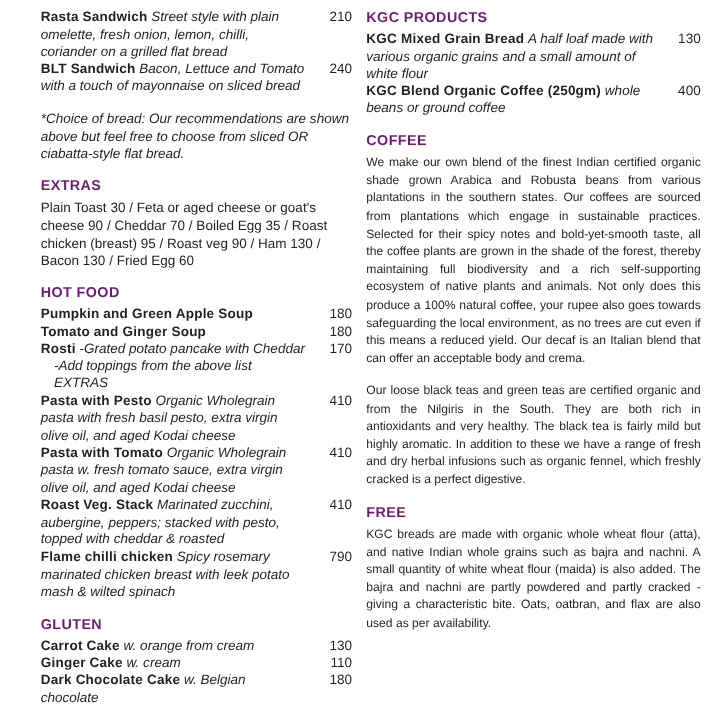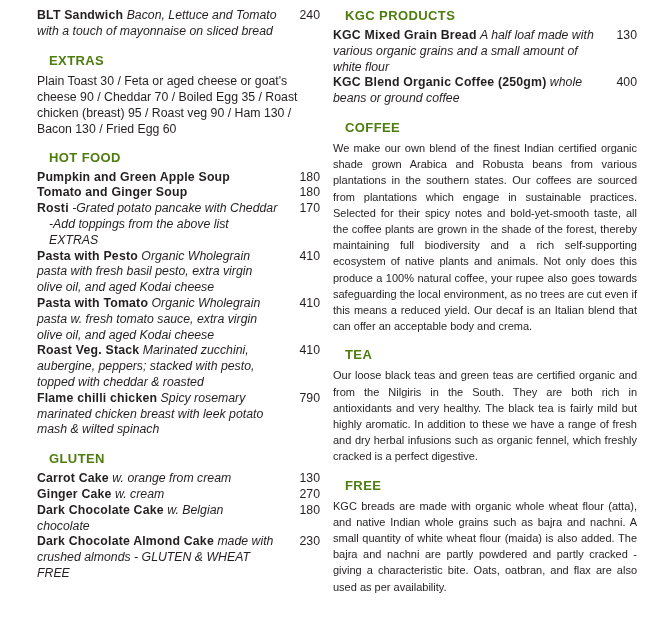--- a/index.html
+++ b/index.html
@@ -12,25 +12,25 @@
     overflow: hidden;
   }
   .page { display: flex; padding: 8px 13px 0 37px; }
   .col { flex: none; }
   .col.left  { width: 283px; }
   .col.right { width: 304px; margin-left: 13px; }
 
   section { margin-bottom: 13px; }
 
   .hd {
-    color: #4d7c0f;
+    color: #701a75;
     font-size: 13px;
     font-weight: bold;
     letter-spacing: 0.4px;
-    margin: 0 0 5px 12px;
+    margin: 0 0 5px 0;
   }
 
   .item {
     position: relative;
     padding-right: 42px;
     font-size: 12.3px;
     line-height: 15.8px;
   }
   .nm { font-weight: bold; letter-spacing: 0.2px; }
   .ds { font-style: italic; }
@@ -57,24 +57,30 @@
 </style>
 </head>
 <body>
 
 <div class="page">
 
   <div class="col left">
 
     <section>
       <div class="item">
+        <span class="nm">Rasta Sandwich</span>
+        <span class="ds">Street style with plain omelette, fresh onion, lemon, chilli, coriander on a grilled flat bread</span>
+        <span class="pr">210</span>
+      </div>
+      <div class="item">
         <span class="nm">BLT Sandwich</span>
         <span class="ds">Bacon, Lettuce and Tomato with a touch of mayonnaise on sliced bread</span>
         <span class="pr">240</span>
       </div>
+      <p class="note">*Choice of bread: Our recommendations are shown above but feel free to choose from sliced OR ciabatta-style flat bread.</p>
     </section>
 
     <section>
       <h3 class="hd">EXTRAS</h3>
       <p class="extras-body">Plain Toast 30 / Feta or aged cheese or goat's cheese 90 / Cheddar 70 / Boiled Egg 35 / Roast chicken (breast) 95 / Roast veg 90 / Ham 130 / Bacon 130 / Fried Egg 60</p>
     </section>
 
     <section>
       <h3 class="hd">HOT FOOD</h3>
 
@@ -118,21 +124,21 @@
       <h3 class="hd">GLUTEN</h3>
 
       <div class="item">
         <span class="nm">Carrot Cake</span>
         <span class="ds">w. orange from cream</span>
         <span class="pr">130</span>
       </div>
       <div class="item">
         <span class="nm">Ginger Cake</span>
         <span class="ds">w. cream</span>
-        <span class="pr">270</span>
+        <span class="pr">110</span>
       </div>
       <div class="item">
         <span class="nm">Dark Chocolate Cake</span>
         <span class="ds">w. Belgian chocolate</span>
         <span class="pr">180</span>
       </div>
       <div class="item">
         <span class="nm">Dark Chocolate Almond Cake</span>
         <span class="ds">made with crushed almonds - GLUTEN &amp; WHEAT FREE</span>
         <span class="pr">230</span>
@@ -157,21 +163,20 @@
         <span class="pr">400</span>
       </div>
     </section>
 
     <section>
       <h3 class="hd">COFFEE</h3>
       <p class="para">We make our own blend of the finest Indian certified organic shade grown Arabica and Robusta beans from various plantations in the southern states. Our coffees are sourced from plantations which engage in sustainable practices. Selected for their spicy notes and bold-yet-smooth taste, all the coffee plants are grown in the shade of the forest, thereby maintaining full biodiversity and a rich self-supporting ecosystem of native plants and animals. Not only does this produce a 100% natural coffee, your rupee also goes towards safeguarding the local environment, as no trees are cut even if this means a reduced yield. Our decaf is an Italian blend that can offer an acceptable body and crema.</p>
     </section>
 
     <section>
-      <h3 class="hd">TEA</h3>
       <p class="para">Our loose black teas and green teas are certified organic and from the Nilgiris in the South. They are both rich in antioxidants and very healthy. The black tea is fairly mild but highly aromatic. In addition to these we have a range of fresh and dry herbal infusions such as organic fennel, which freshly cracked is a perfect digestive.</p>
     </section>
 
     <section>
       <h3 class="hd">FREE</h3>
       <p class="para">KGC breads are made with organic whole wheat flour (atta), and native Indian whole grains such as bajra and nachni. A small quantity of white wheat flour (maida) is also added. The bajra and nachni are partly powdered and partly cracked - giving a characteristic bite. Oats, oatbran, and flax are also used as per availability.</p>
     </section>
 
   </div>
 </div>

